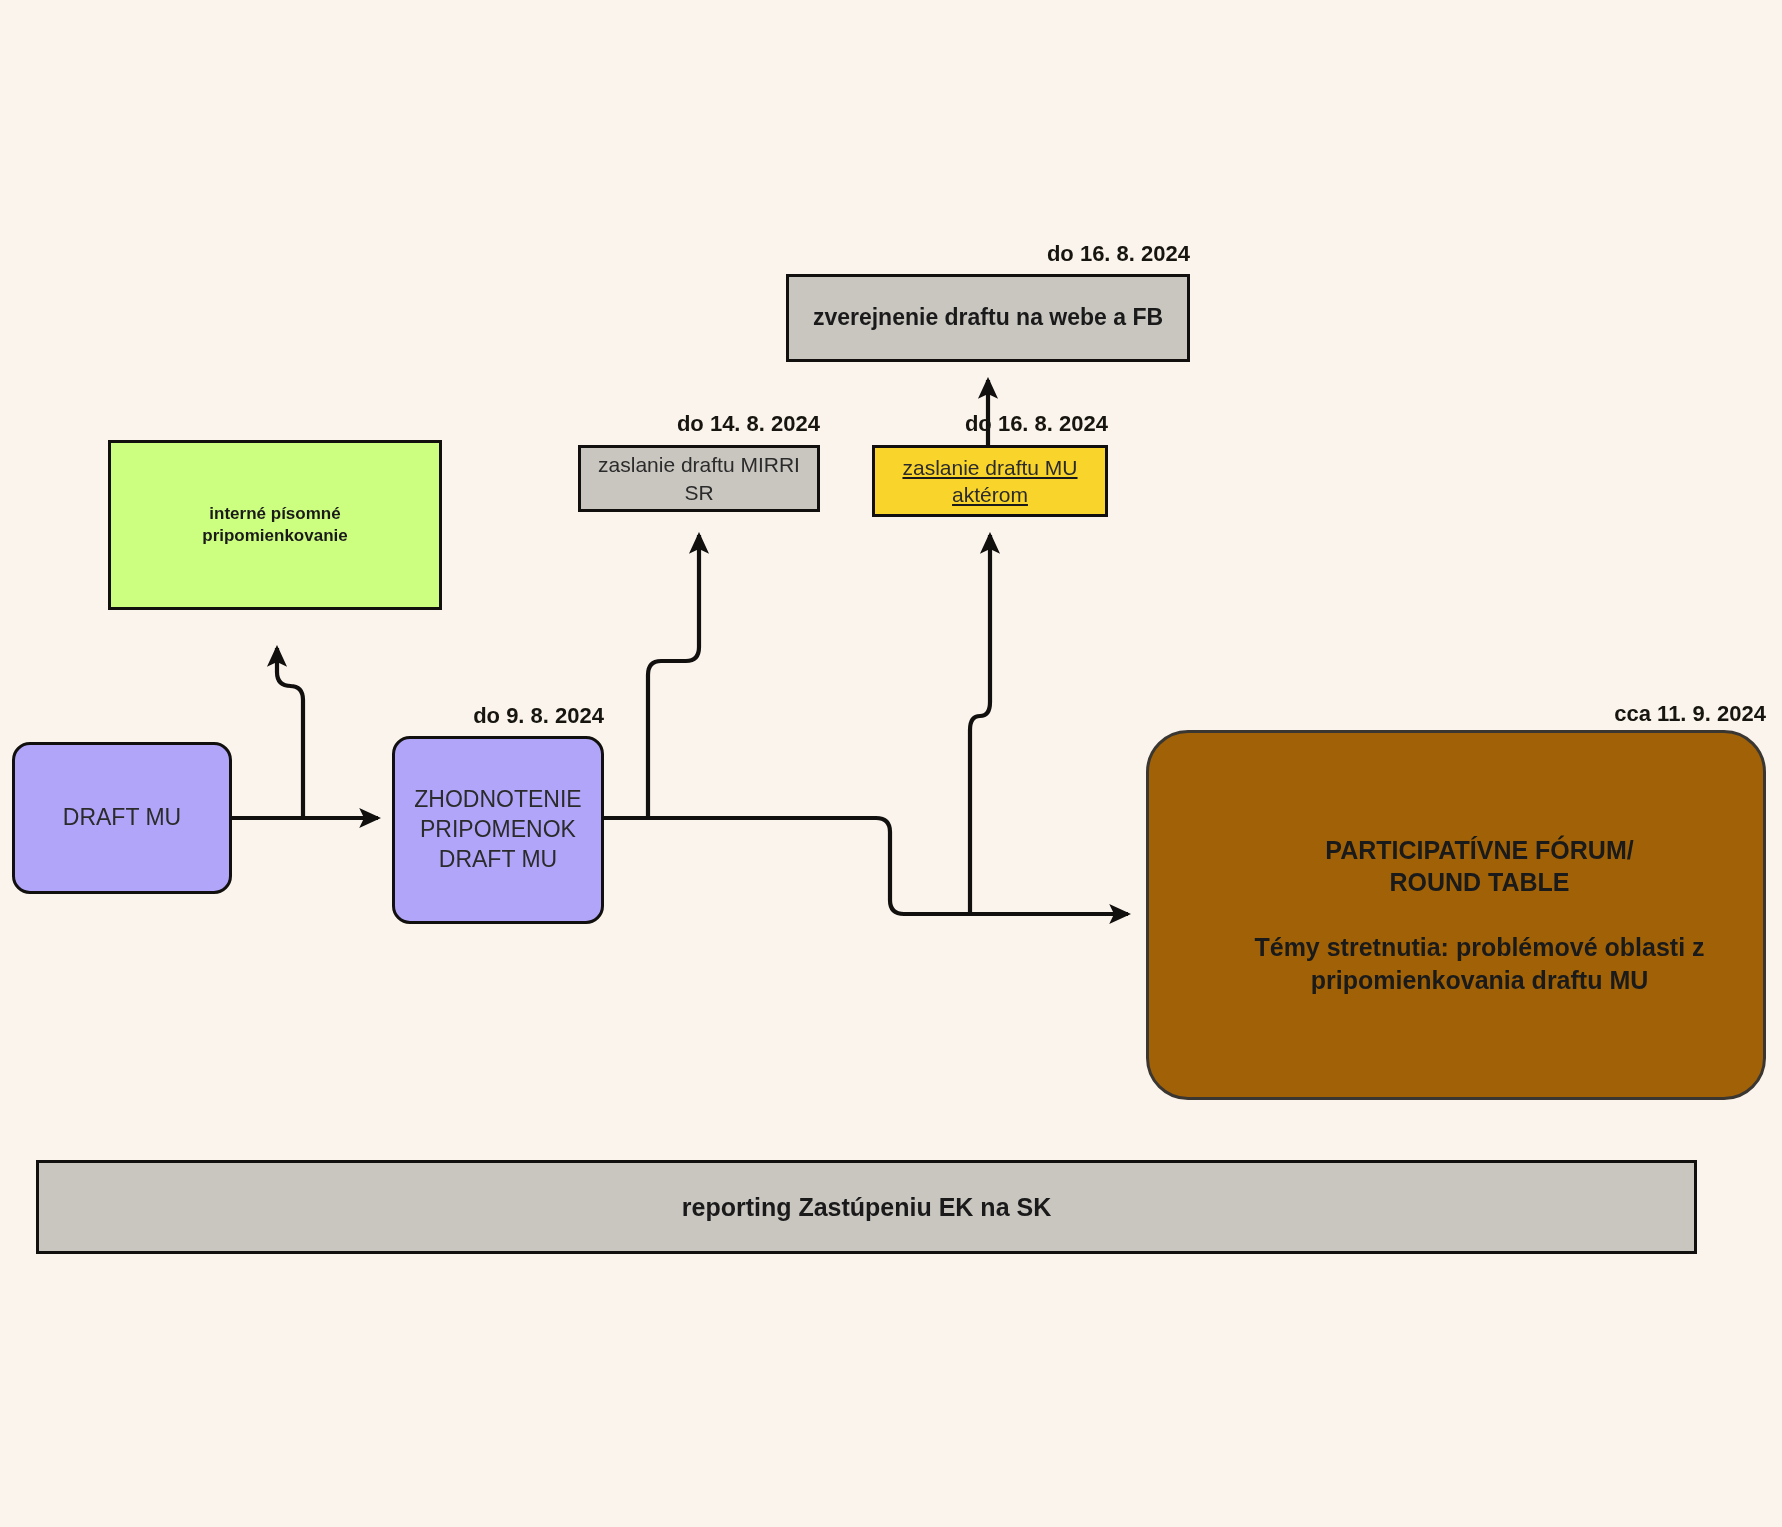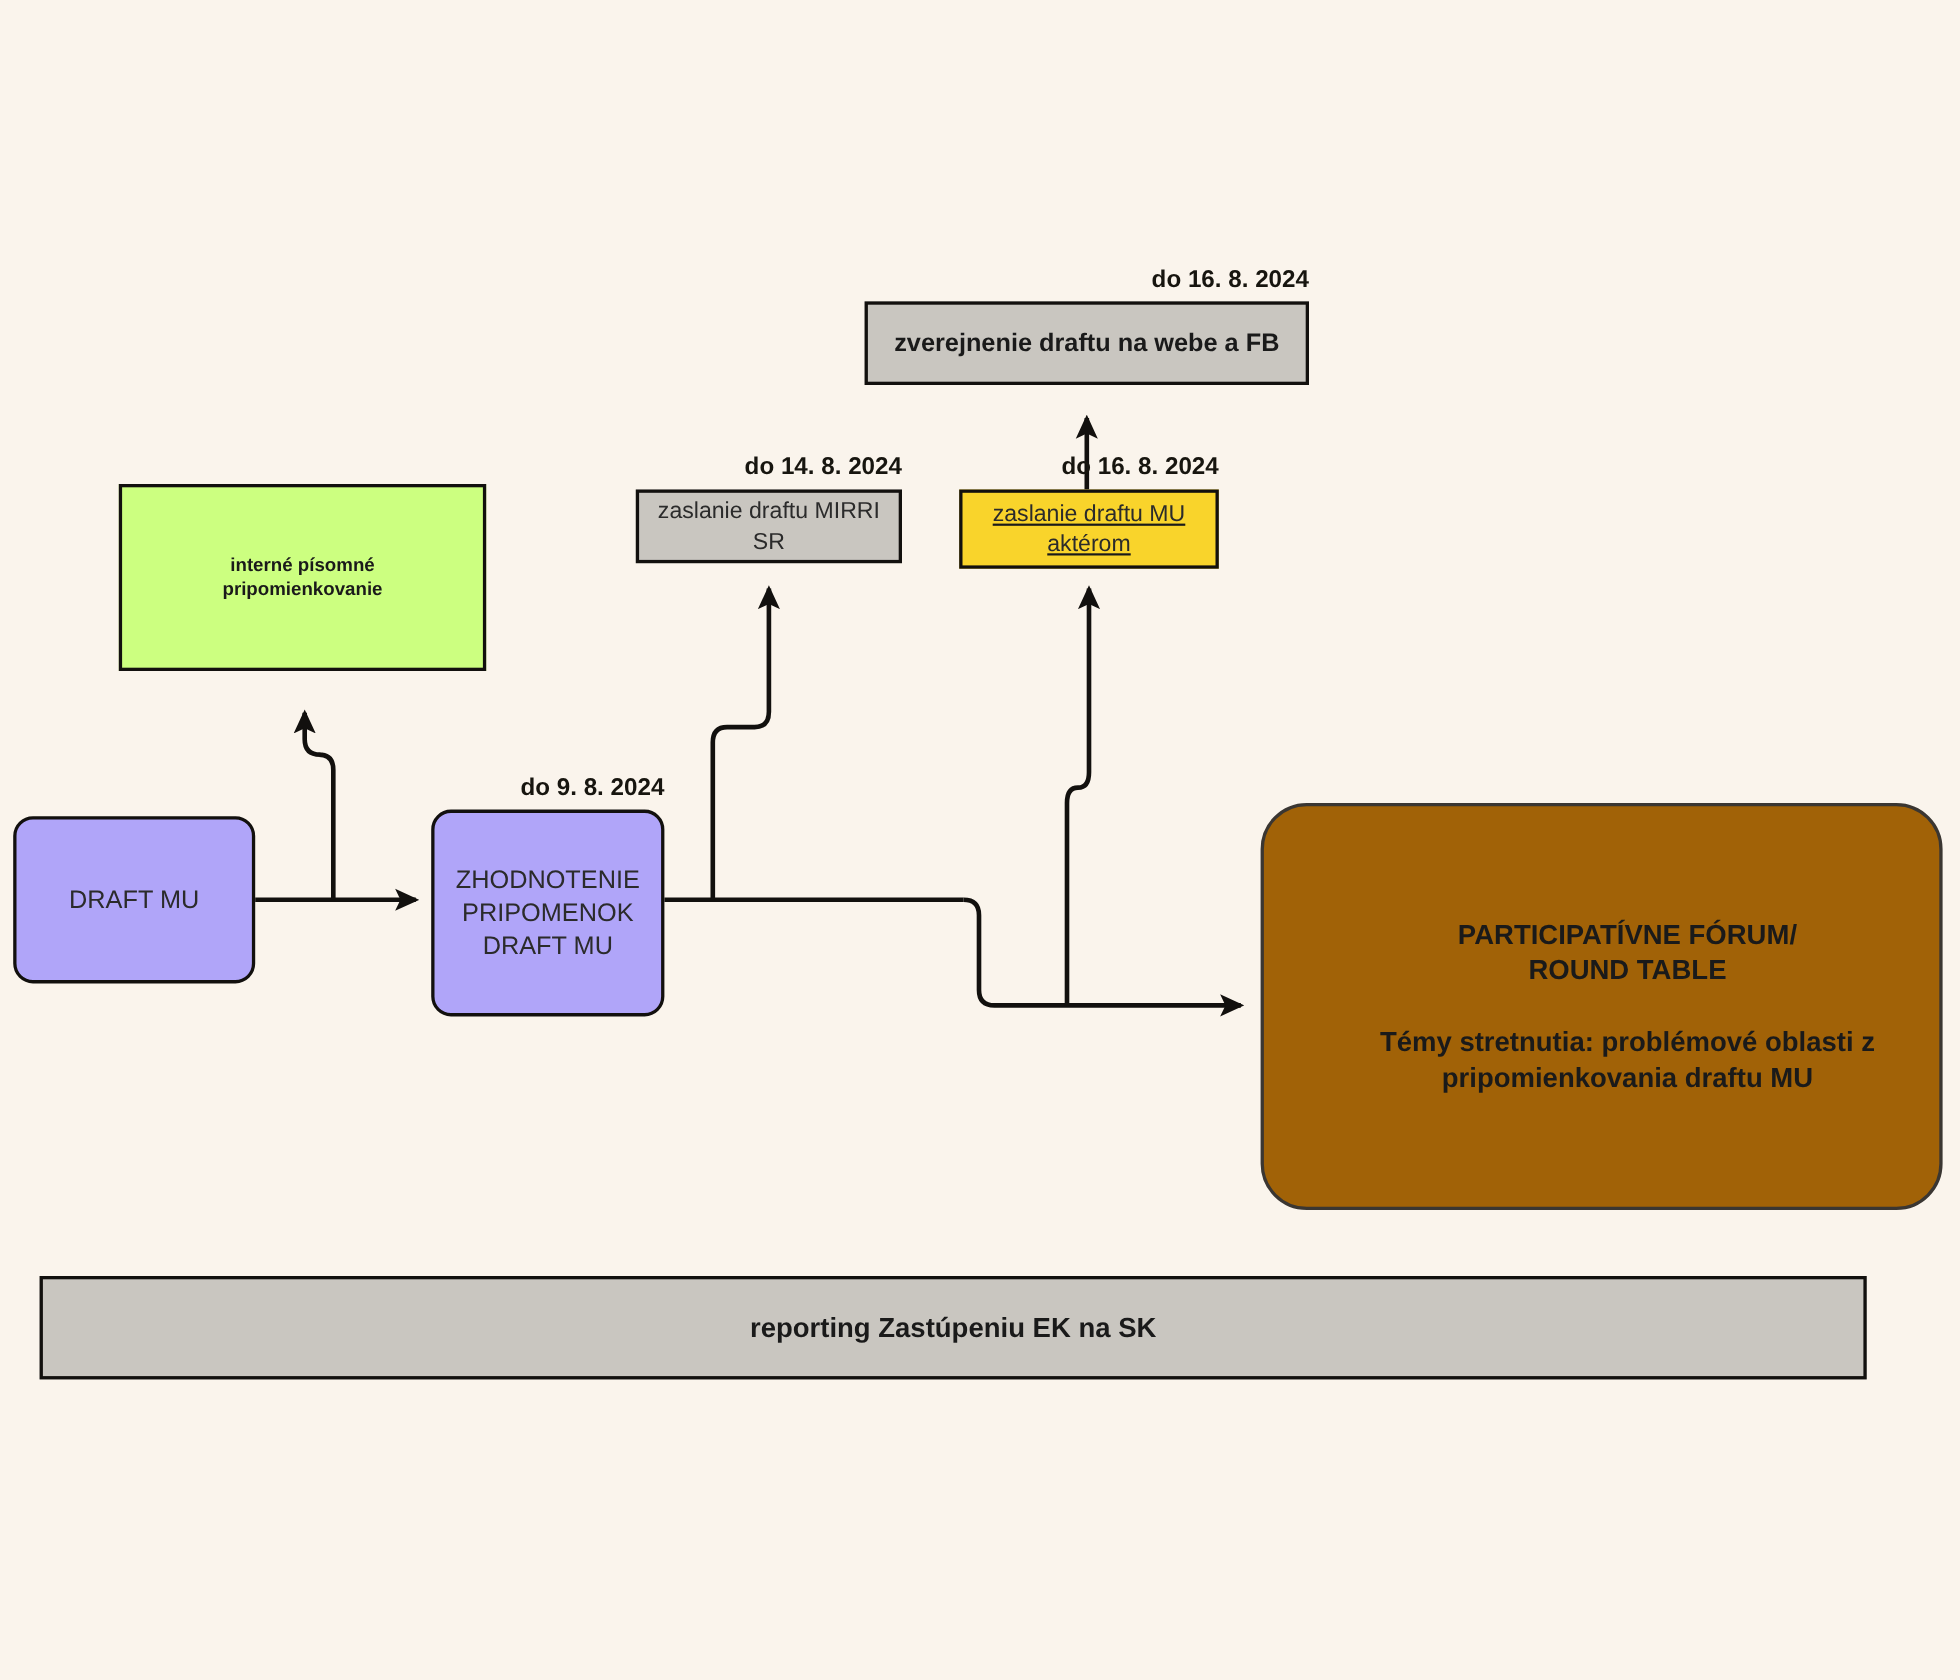--- a/index.html
+++ b/index.html
@@ -67,21 +67,21 @@
   .date-label {
     position: absolute;
     font-weight: bold;
     color: #17150f;
     text-align: right;
     white-space: nowrap;
     line-height: 1;
   }
 
   
-  #node-zverejnenie { left: 786px; top: 274px;  width: 404px; height: 76px;  font-size: 23px; }
+  #node-zverejnenie { left: 786px; top: 274px;  width: 404px; height: 88px;  font-size: 23px; }
   #node-interne     { left: 108px; top: 440px;  width: 334px; height: 170px; font-size: 17px; text-align: center; }
   #node-mirri       { left: 578px; top: 445px;  width: 242px; height: 67px;  font-size: 21px; }
   #node-akterom     { left: 872px; top: 445px;  width: 236px; height: 72px;  font-size: 21px; text-decoration: underline; }
   #node-draftmu     { left: 12px;  top: 742px;  width: 220px; height: 152px; font-size: 23px; }
   #node-zhodnotenie { left: 392px; top: 736px;  width: 212px; height: 188px; font-size: 23px; }
   #node-forum       { left: 1146px;top: 730px;  width: 620px; height: 370px; font-size: 25px; }
   #node-reporting   { left: 36px;  top: 1160px; width: 1661px;height: 94px;  font-size: 25px; }
 
   #date-zverejnenie { left: 786px; top: 243px; width: 404px; font-size: 22px; }
   #date-mirri       { left: 578px; top: 413px; width: 242px; font-size: 22px; }
@@ -139,20 +139,21 @@
   </svg>
 
   <div class="date-label" id="date-zverejnenie">do 16. 8. 2024</div>
 
   <div class="date-label" id="date-mirri">do 14. 8. 2024</div>
 
   <div class="date-label" id="date-akterom">do 16. 8. 2024</div>
 
   <div class="date-label" id="date-zhodnotenie">do 9. 8. 2024</div>
 
+  <div class="date-label" id="date-forum">cca 11. 9. 2024</div>
 
   <div class="node rect fill-gray" id="node-zverejnenie">
     <span class="txt bold">zverejnenie draftu na webe a FB</span>
   </div>
 
   <div class="node rect fill-green" id="node-interne">
     <span class="txt bold">
       <span>interné písomné</span><br>
       <span>pripomienkovanie</span>
     </span>

